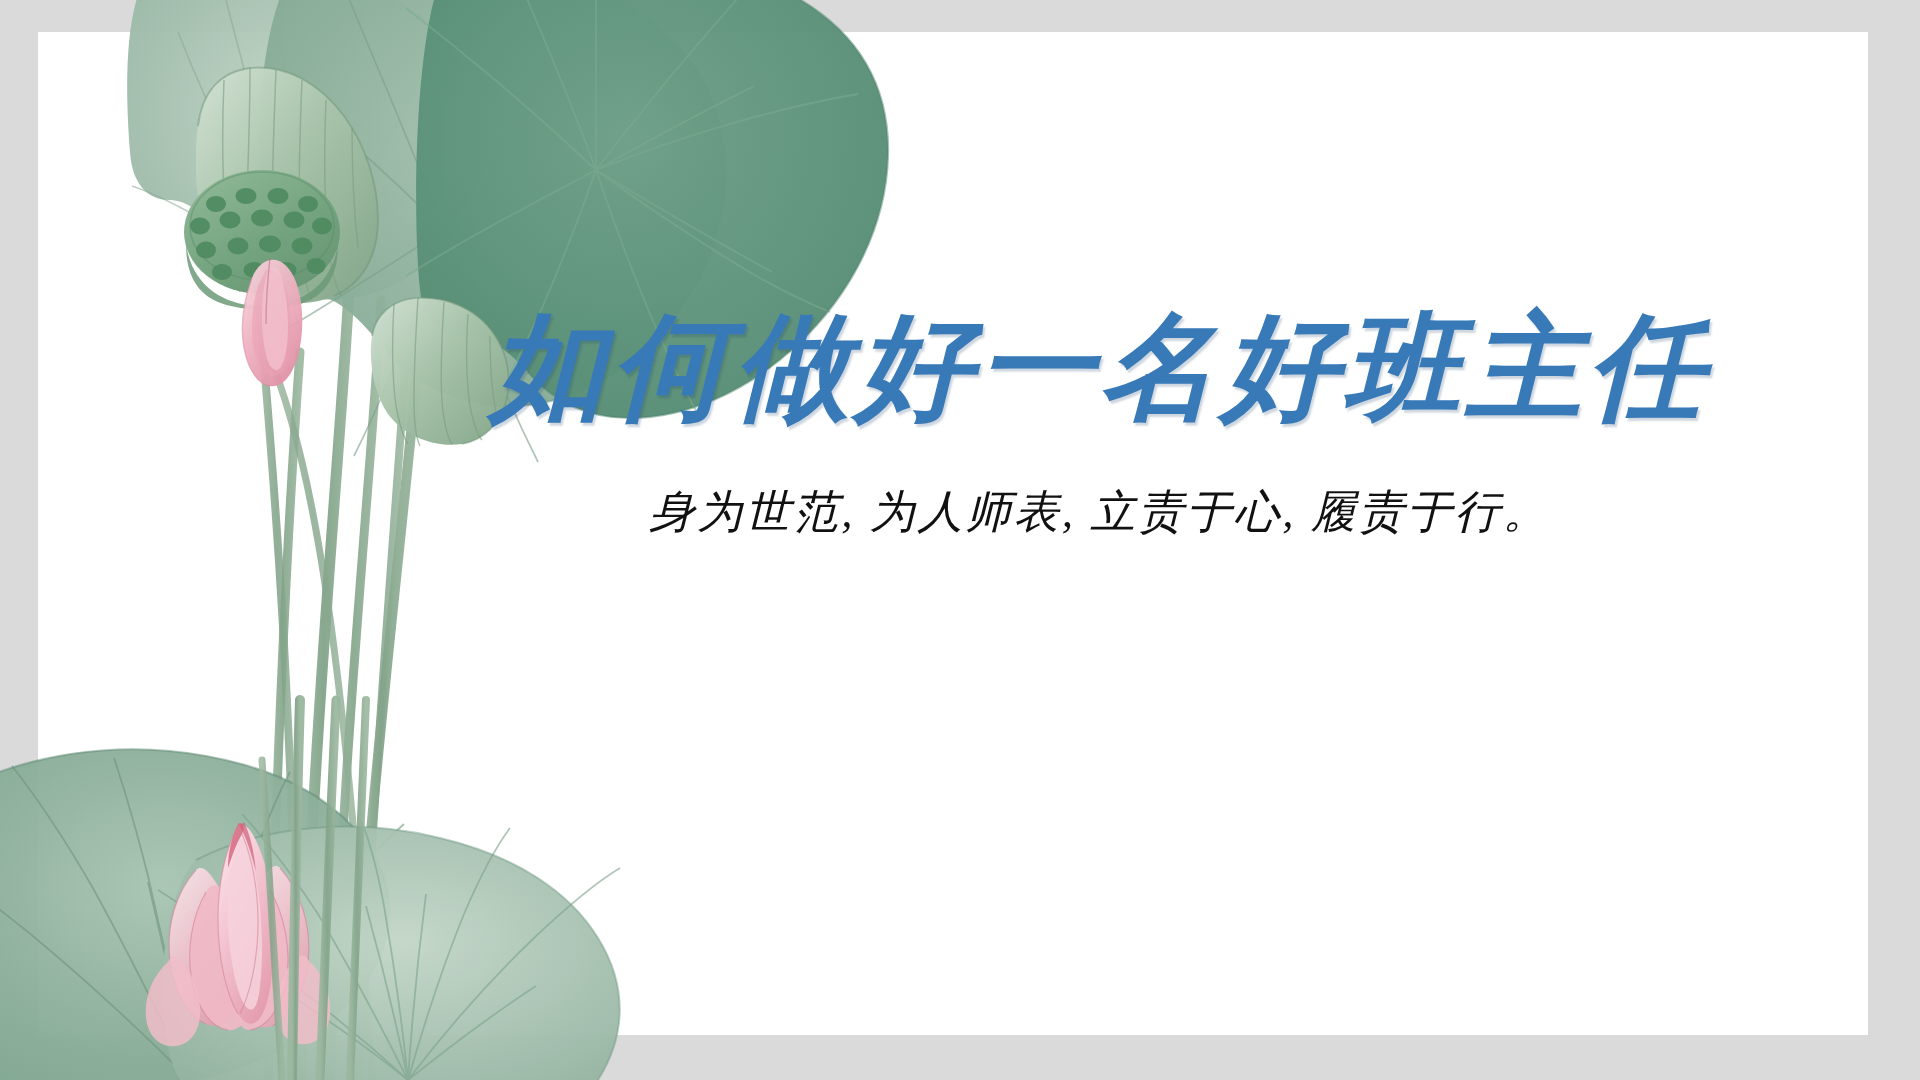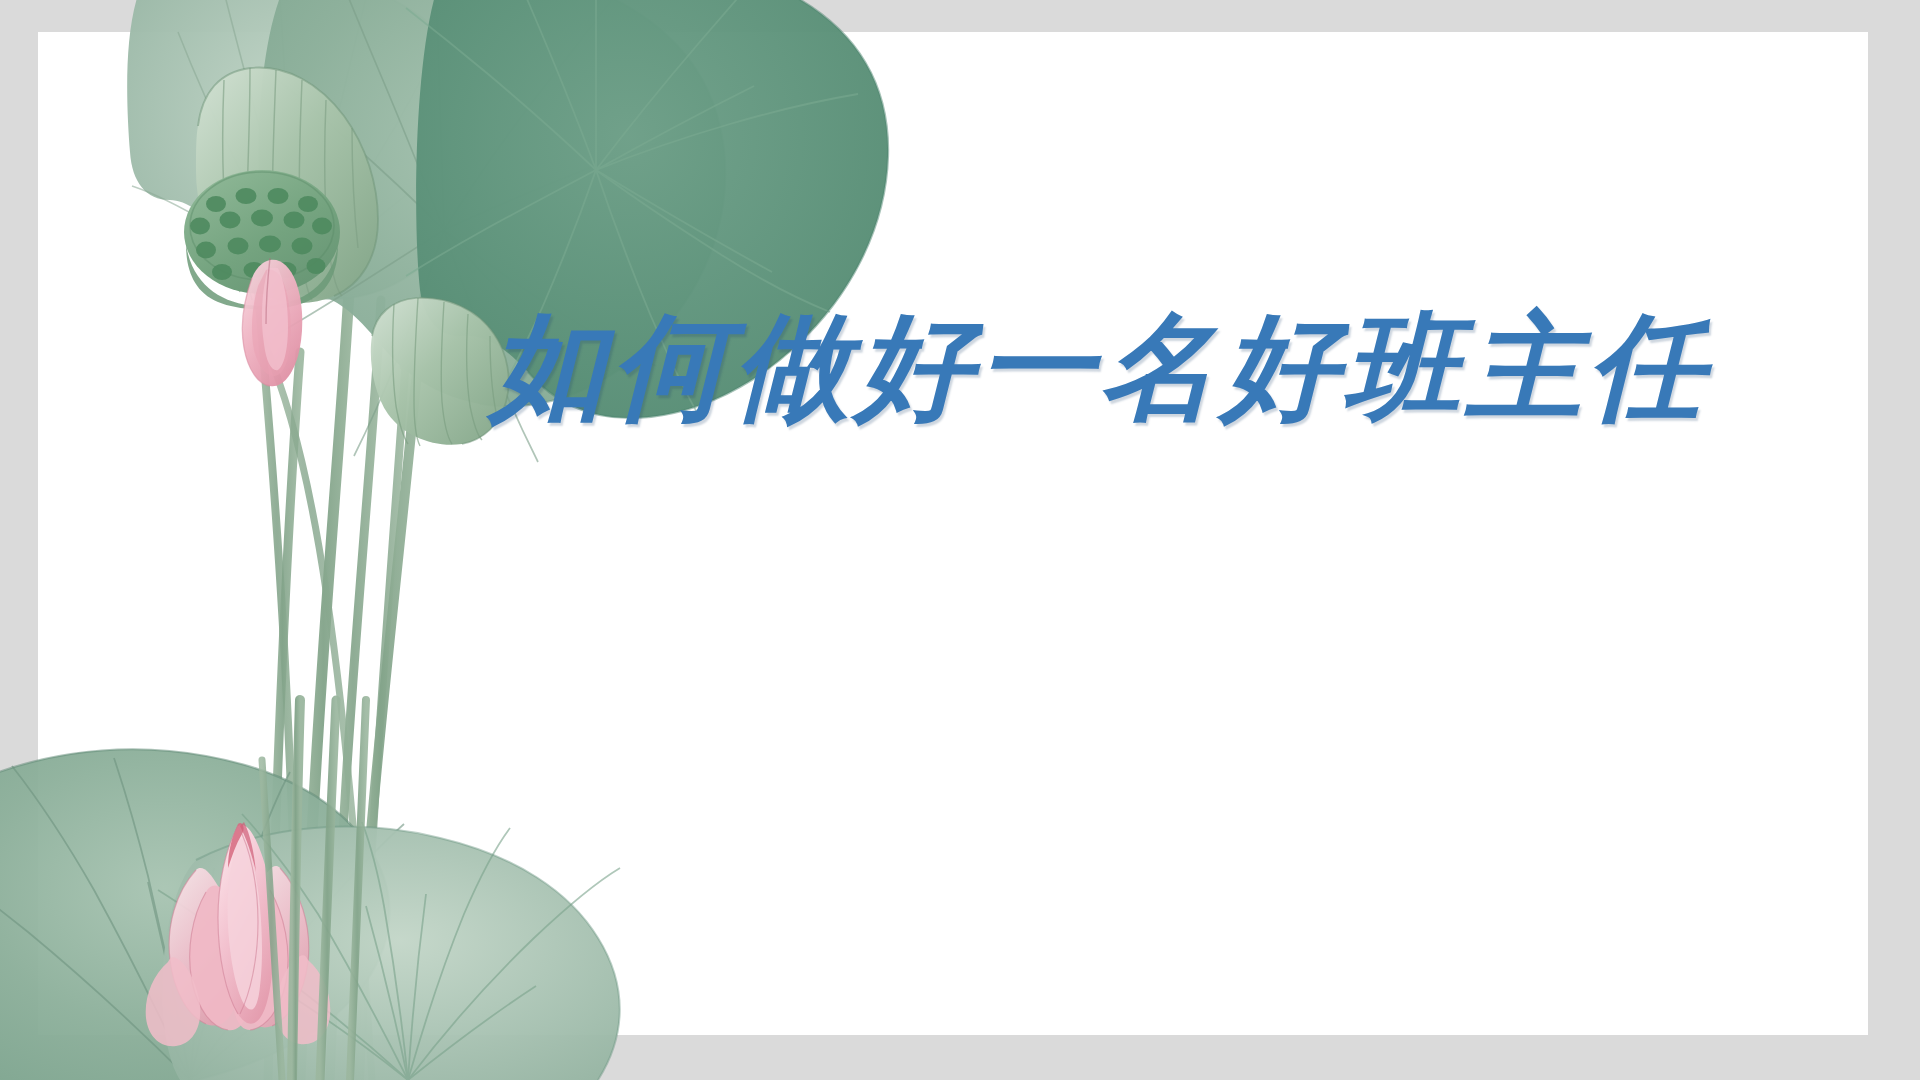--- a/index.html
+++ b/index.html
@@ -329,15 +329,16 @@
         <path d="M336,700 C330,830 324,970 320,1080" stroke-width="9" opacity=".92"></path>
         <path d="M366,700 C360,830 354,960 350,1080" stroke-width="8" opacity=".9"></path>
         <path d="M262,760 C268,860 276,970 282,1080" stroke-width="7" opacity=".85"></path>
       </g>
 
     </svg>
   </div>
 
   <div id="text-block">
     <div id="title">如何做好一名好班主任</div>
+    <div id="subtitle">身为世范, 为人师表, 立责于心, 履责于行。</div>
   </div>
 
 </div>
 
 </body></html>

